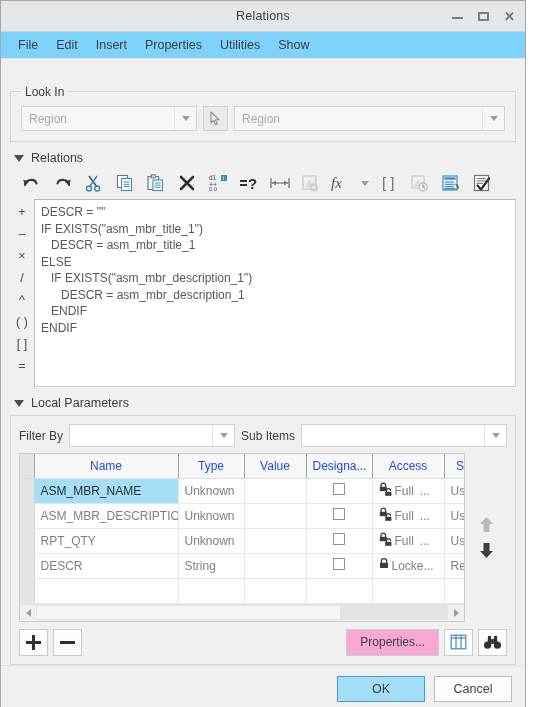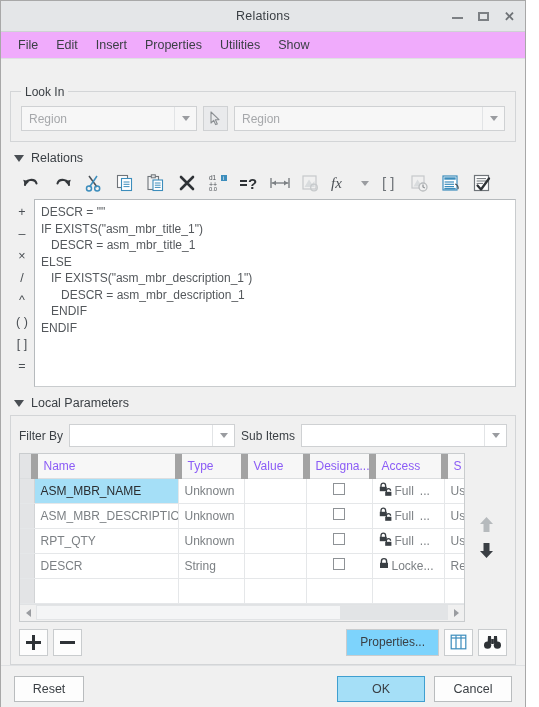--- a/index.html
+++ b/index.html
@@ -43,21 +43,21 @@
   .wc-max::after {
     content:""; position:absolute; left:1px; right:1px; top:2px; bottom:2px;
     border:2px solid #7c8084;
   }
   .wc-close {
     font-size:13px; line-height:13px; color:#6e7276; font-weight:bold;
     text-align:center; font-family:"Liberation Sans", sans-serif;
   }
   
   .menubar {
-    height:27px; min-height:27px; background:#f0abfc;
+    height:27px; min-height:27px; background:#7dd3fc;
     border-bottom:1px solid #dfe1e3;
     display:flex; align-items:center; padding-left:8px;
   }
   .menu-item {
     padding:3px 9px; font-size:12.5px; color:#3a3f44; cursor:default;
   }
   
   .content { flex:1; padding:8px 9px 0 9px; display:flex; flex-direction:column; }
 
   
@@ -152,23 +152,23 @@
   .sub-combo { flex:1; height:23px; }
 
   .table-area { display:flex; margin-top:6px; }
   .table-box {
     flex:1; border:1px solid #c9ccce; background:#ffffff;
     display:flex; flex-direction:column; overflow:hidden;
   }
   table.grid { border-collapse:collapse; width:100%; table-layout:fixed; }
   table.grid th {
     background:#f7f7f7; font-weight:normal;
-    font-size:12px; color:#8b5cf6; text-align:left;
+    font-size:12px; color:#1d4ed8; text-align:center;
     padding:4px 6px; height:24px;
-    border-right:7px solid #a3a3a3; border-bottom:1px solid #dcdee0;
+    border-right:1px solid #a3a3a3; border-bottom:1px solid #dcdee0;
   }
   table.grid th.rowhdr { width:14px; background:#e3e4e6; padding:0; }
   table.grid td {
     font-size:12px; color:#7c8084;
     padding:3px 6px; height:25px;
     border-right:1px solid #e5e7e9; border-bottom:1px solid #e5e7e9;
     overflow:hidden; white-space:nowrap;
   }
   table.grid td.rowhdr { background:#e3e4e6; padding:0; border-right:1px solid #d2d4d6;}
   table.grid tr.selected td.c-name { background:#a5dff7; color:#2a2d30; }
@@ -218,21 +218,21 @@
     content:""; position:absolute; left:0; right:0; top:6px;
     height:3.5px; background:#2e3236;
   }
   .plusminus.plus::after {
     content:""; position:absolute; top:0; bottom:0; left:5.7px;
     width:3.5px; background:#2e3236;
   }
   .spacer { flex:1; }
   .wbtn {
     height:27px; min-width:80px; padding:0 13px;
-    background:#7dd3fc; border:1px solid #c9ccce;
+    background:#f9a8d4; border:1px solid #c9ccce;
     font-size:12px; color:#3a3f44; display:flex;
     align-items:center; justify-content:center; cursor:default;
   }
   .iconbtn {
     width:29px; height:27px; background:#fdfdfd;
     border:1px solid #c9ccce; display:flex;
     align-items:center; justify-content:center; cursor:default;
   }
 
   
@@ -668,18 +668,17 @@
             <circle cx="4.6" cy="11.2" r="3.6" fill="#2e3236"></circle>
             <circle cx="14.4" cy="11.2" r="3.6" fill="#2e3236"></circle>
             <rect x="8.2" y="5" width="2.6" height="5" fill="#2e3236"></rect>
           </svg>
         </div>
       </div>
     </div>
   </div>
 
   <div class="footer">
-    <div class="fbtn">Reset</div>
     <div class="spacer"></div>
     <div class="fbtn primary" style="min-width:88px">OK</div>
     <div class="fbtn" style="min-width:78px">Cancel</div>
   </div>
 </div>
 
 </body></html>

